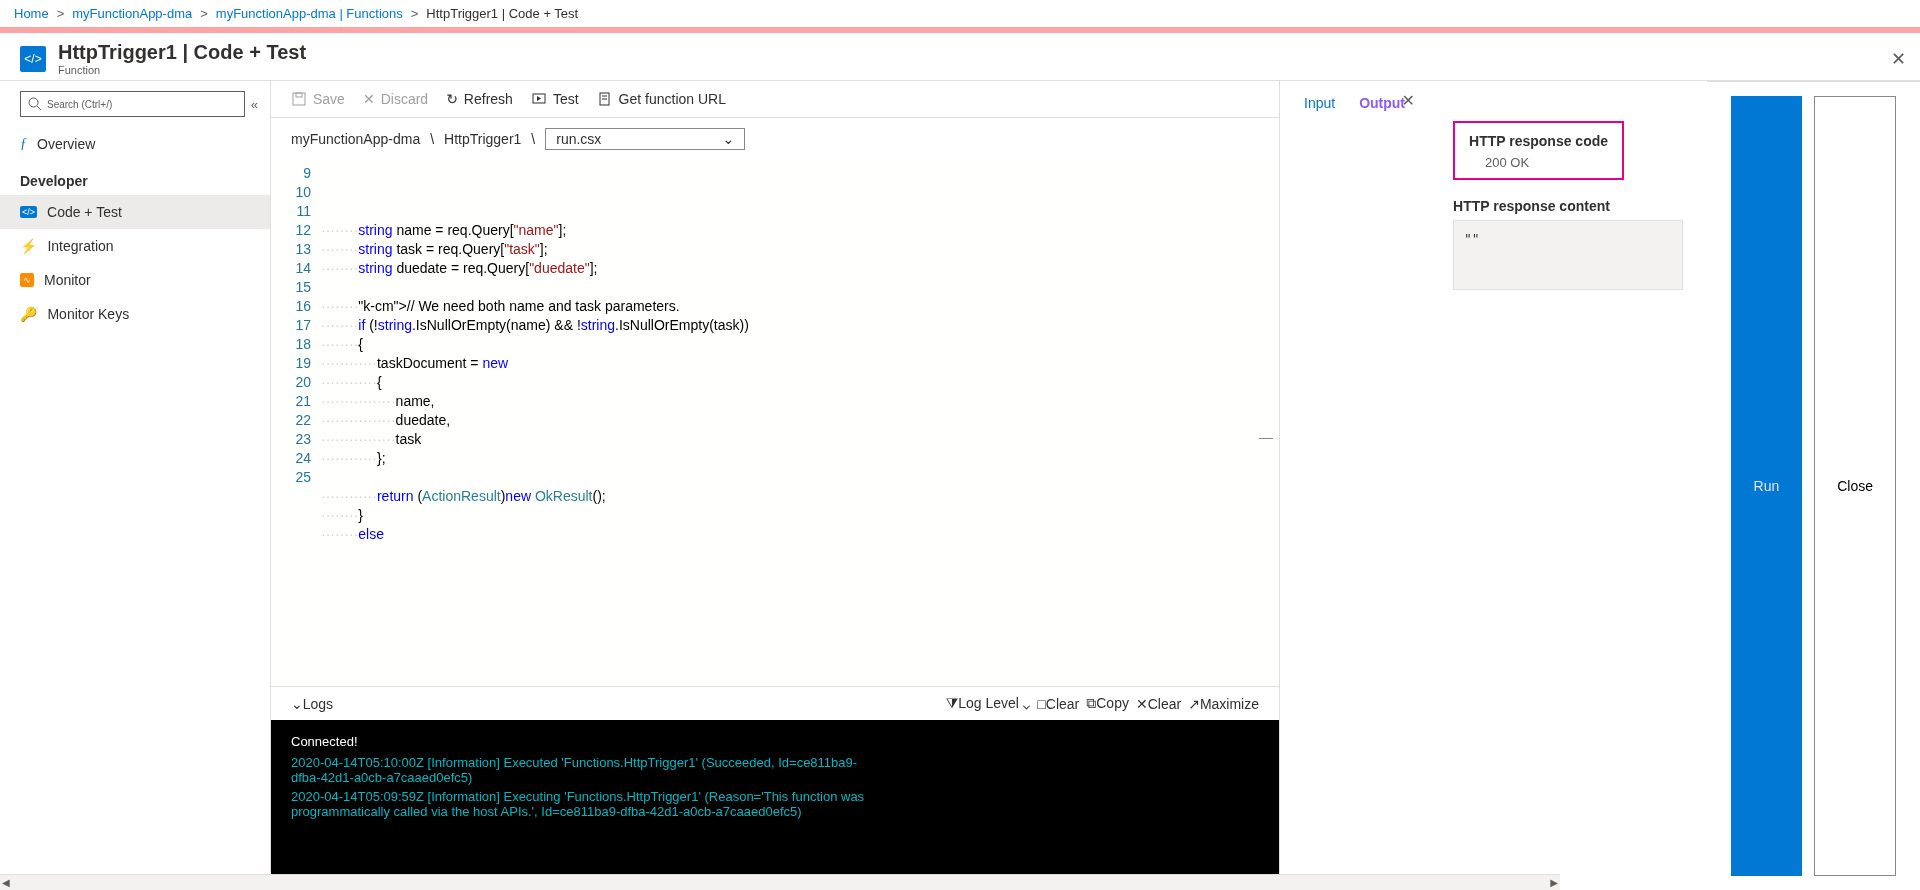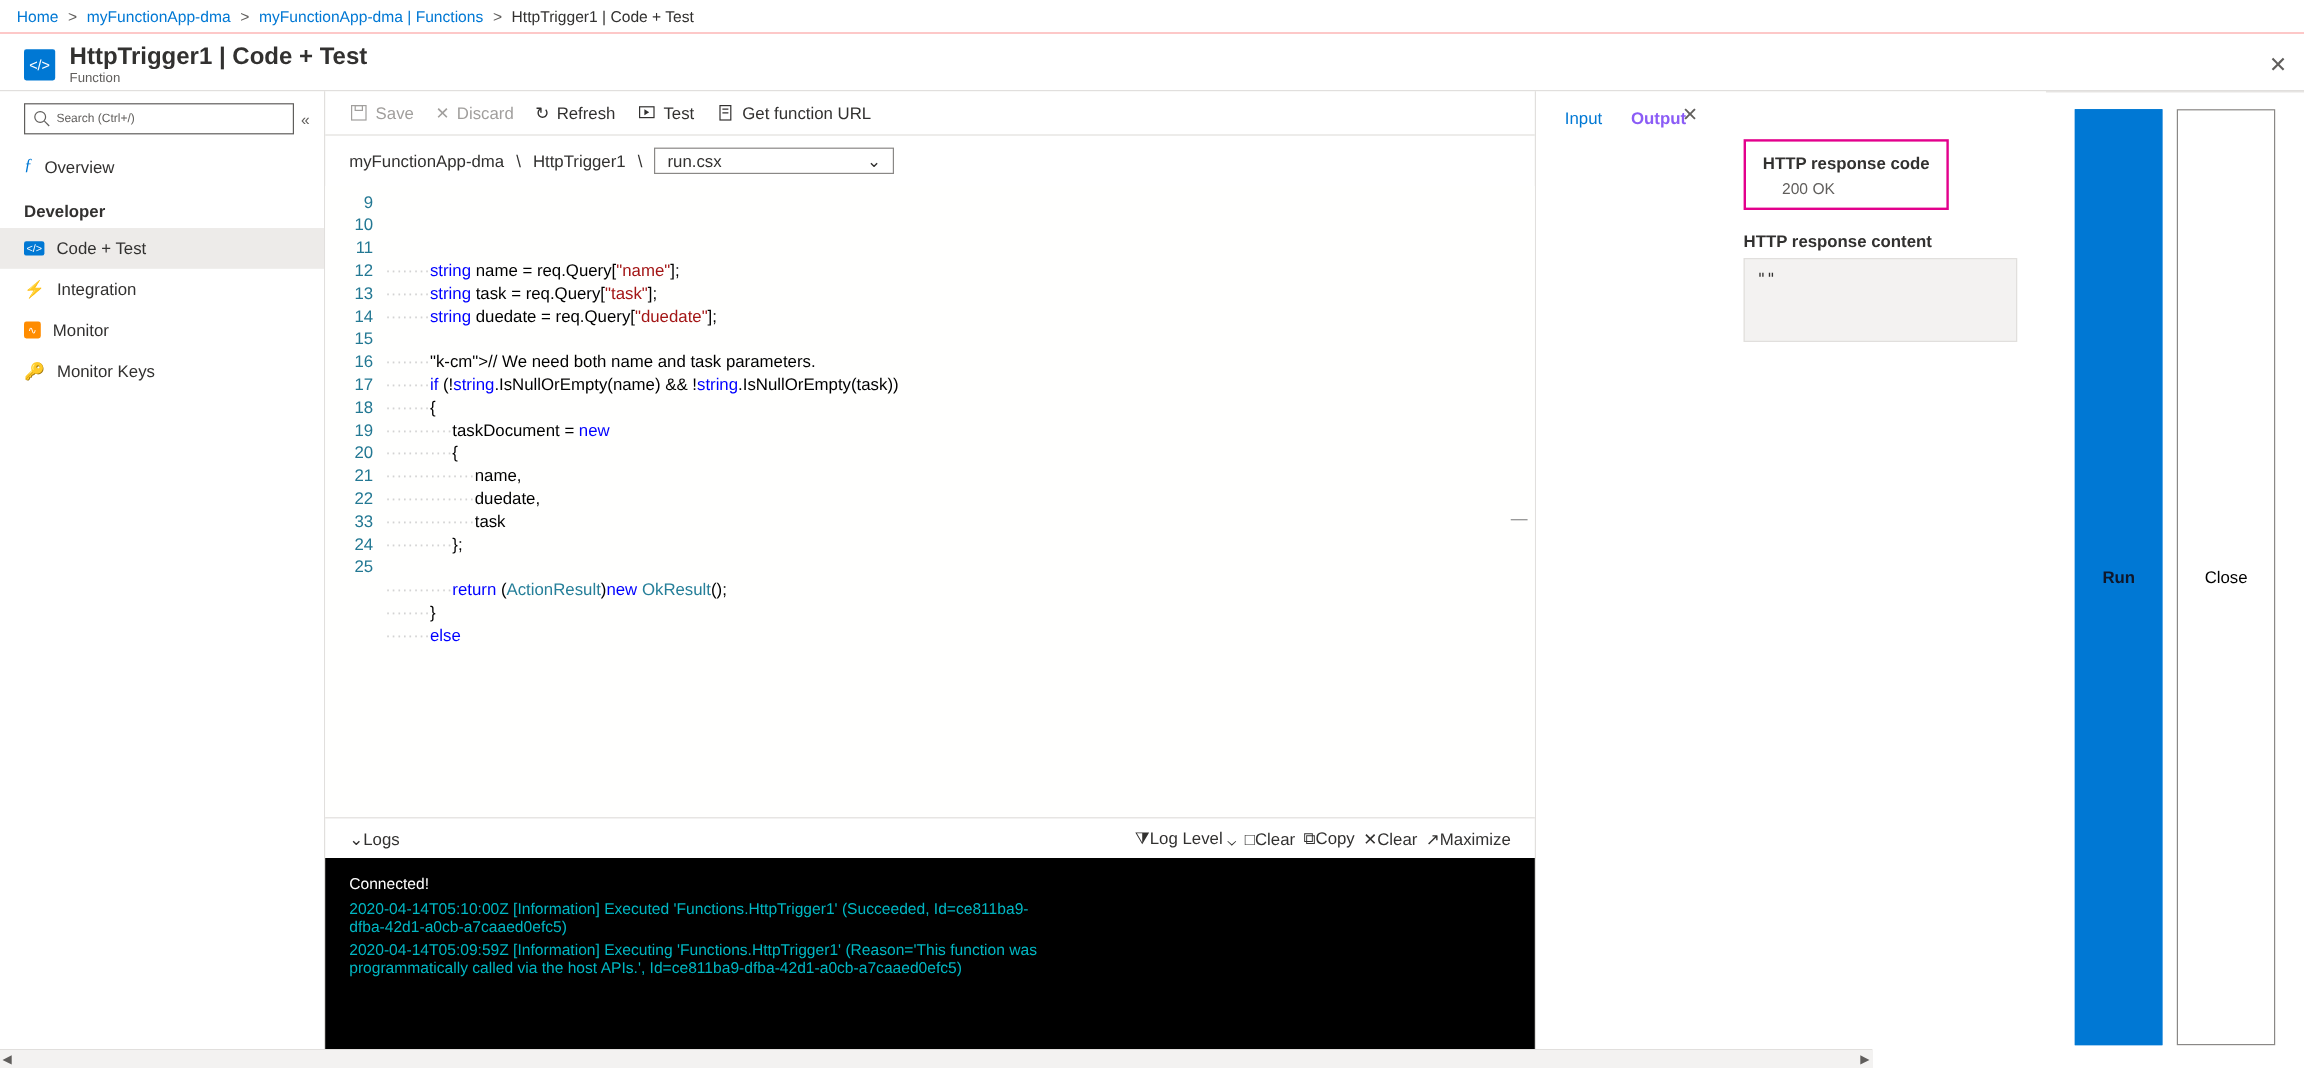--- a/index.html
+++ b/index.html
@@ -1,18 +1,18 @@
 <!DOCTYPE html>
 <html><head>
 <meta charset="utf-8">
 <style>
 * { margin:0; padding:0; box-sizing:border-box; font-family:"Segoe UI", Arial, sans-serif; }
 body { background:#fff; width:1920px; height:890px; overflow:hidden; font-size:13px; color:#323130; }
 a { color:#0078d4; text-decoration:none; }
-.breadcrumb { padding:6px 14px; font-size:13px; display:flex; align-items:center; gap:8px; border-bottom:1px solid #fca5a5; }
+.breadcrumb { padding:6px 14px; font-size:13px; display:flex; align-items:center; gap:8px; border-bottom:6px solid #fca5a5; }
 .breadcrumb .sep { color:#605e5c; }
 .header { display:flex; align-items:center; padding:8px 14px 4px 20px; }
 .header .icon { width:26px; height:26px; background:#0078d4; color:#fff; display:flex; align-items:center; justify-content:center; font-size:12px; border-radius:2px; }
 .header .title { margin-left:12px; }
 .header h1 { font-size:20px; font-weight:600; color:#323130; }
 .header .subtitle { font-size:11px; color:#605e5c; }
 .header .close { margin-left:auto; font-size:18px; color:#605e5c; cursor:pointer; }
 .main { display:flex; border-top:1px solid #e1dfdd; height:calc(100% - 80px); }
 .sidebar { width:271px; border-right:1px solid #e1dfdd; padding:10px 0 0 0; }
 .search-row { display:flex; align-items:center; padding:0 12px 10px 20px; gap:6px; }
@@ -48,21 +48,21 @@
 .rp-tab.active { color:#8b5cf6; border-bottom:2px solid #0078d4; font-weight:600;}
 .rp-tab.inactive { color:#0078d4; }
 .rp-body { padding:40px 24px 0 24px; flex:1; }
 .resp-box { border:2px solid #e3008c; padding:10px 14px 8px 14px; display:inline-block; min-width:160px; margin-bottom:18px;}
 .resp-box h3 { font-size:14px; font-weight:600; margin-bottom:6px;}
 .resp-box .val { font-size:13px; color:#605e5c;margin-left:16px;}
 .resp-content h3 { font-size:14px; font-weight:600; margin-bottom:6px;}
 .resp-content .box { background:#f3f2f1; border:1px solid #e1dfdd; padding:10px; min-height:70px; font-family:Consolas,monospace; font-size:13px;}
 .rp-footer { border-top:1px solid #e1dfdd; padding:14px 24px; display:flex; gap:12px;}
 .btn { padding:6px 22px; font-size:14px; border:1px solid #8a8886; background:#fff; cursor:pointer;}
-.btn.primary { background:#0078d4; color:#0f172a; border-color:#0078d4;font-weight:bold;}
+.btn.primary { background:#0078d4; color:#e5e5e5; border-color:#0078d4;}
 .hscroll { position:fixed; bottom:0; left:0; width:1560px; height:16px; border-top:1px solid #e1dfdd; background:#f3f2f1; display:flex; align-items:center; justify-content:space-between; padding:0 2px; font-size:10px; color:#605e5c;}
 .ic { width:16px; height:16px; }
 .minus-marker { position:absolute; right:6px; top:calc(19px * 14 + 2px); color:#888; font-size:14px;}
 </style>
 </head>
 <body>
 
 <div class="breadcrumb">
   <a>Home</a>
   <span class="sep">&gt;</span>
@@ -174,21 +174,21 @@
             <div>13</div>
             <div>14</div>
             <div>15</div>
             <div>16</div>
             <div>17</div>
             <div>18</div>
             <div>19</div>
             <div>20</div>
             <div>21</div>
             <div>22</div>
-            <div>33</div>
+            <div>23</div>
             <div>24</div>
             <div>25</div>
           </div>
         <div class="code-lines" id="codelines">
           <div class="minus-marker">—</div>
         <div><span class="dots">········</span><span class="k-kw">string</span> name = req.Query[<span class="k-str">"name"</span>];</div><div><span class="dots">········</span><span class="k-kw">string</span> task = req.Query[<span class="k-str">"task"</span>];</div><div><span class="dots">········</span><span class="k-kw">string</span> duedate = req.Query[<span class="k-str">"duedate"</span>];</div><div>&nbsp;</div><div><span class="dots">········</span><span class="&lt;span">"k-cm"</span>&gt;// We need both name and task parameters.</div><div><span class="dots">········</span><span class="k-kw">if</span> (!<span class="k-kw">string</span>.IsNullOrEmpty(name) &amp;&amp; !<span class="k-kw">string</span>.IsNullOrEmpty(task))</div><div><span class="dots">········</span>{</div><div><span class="dots">············</span>taskDocument = <span class="k-kw">new</span></div><div><span class="dots">············</span>{</div><div><span class="dots">················</span>name,</div><div><span class="dots">················</span>duedate,</div><div><span class="dots">················</span>task</div><div><span class="dots">············</span>};</div><div>&nbsp;</div><div><span class="dots">············</span><span class="k-kw">return</span> (<span class="k-type">ActionResult</span>)<span class="k-kw">new</span> <span class="k-type">OkResult</span>();</div><div><span class="dots">········</span>}</div><div><span class="dots">········</span><span class="k-kw">else</span></div></div>
       </div>
 
       <div class="logs-bar">
         <div class="tb-item"><span>⌄</span><span>Logs</span></div>

